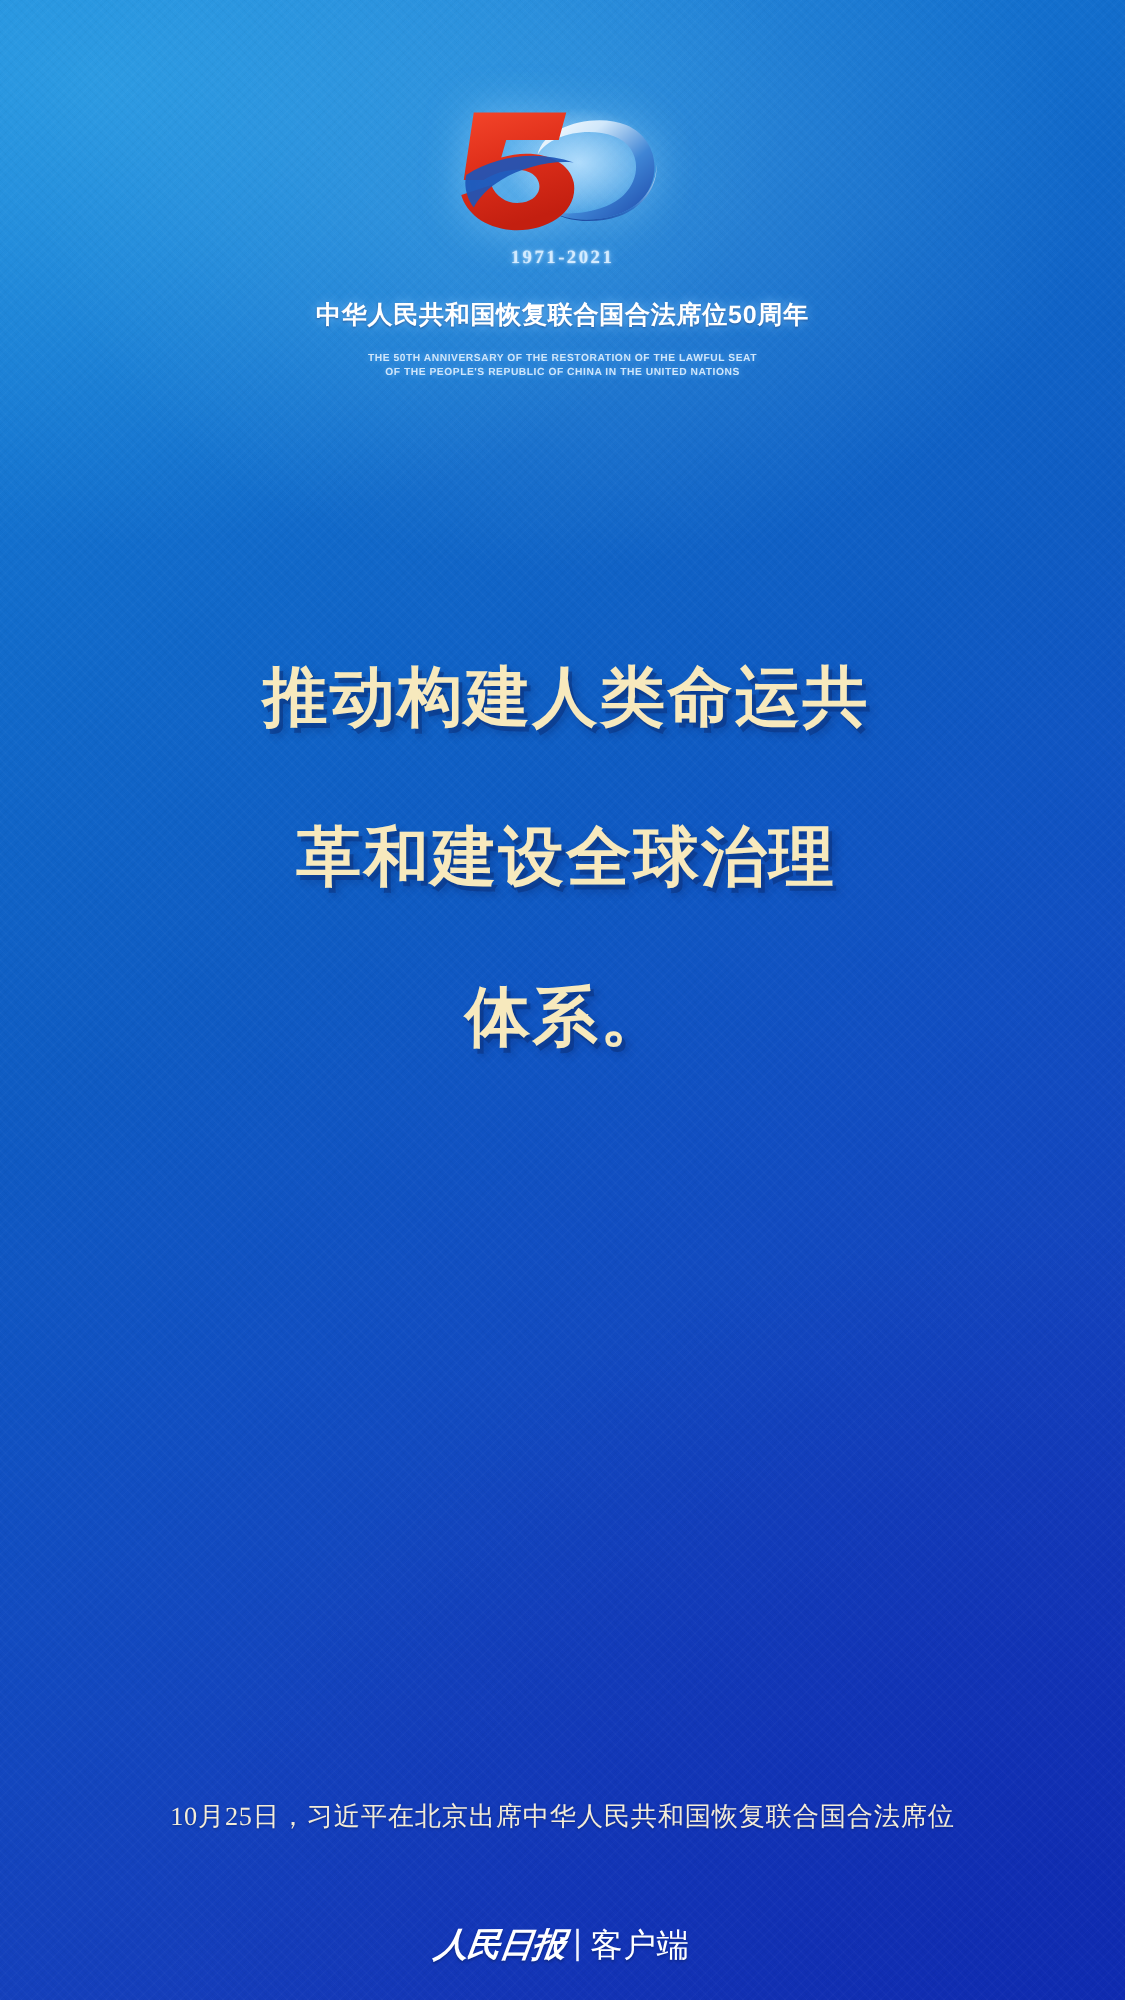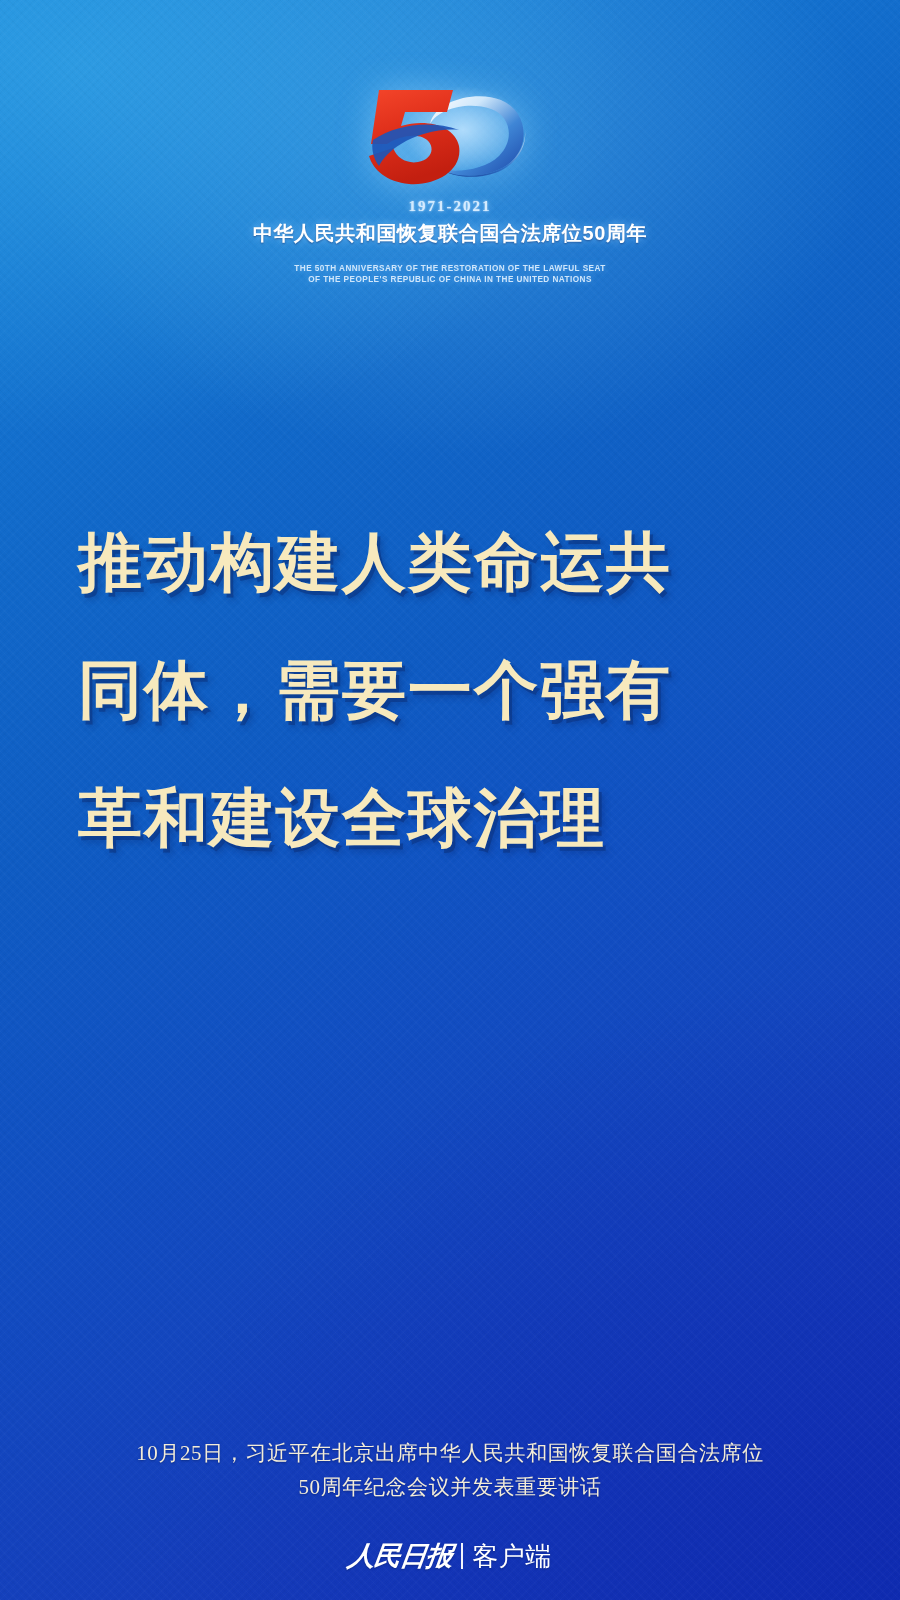--- a/index.html
+++ b/index.html
@@ -67,21 +67,21 @@
     margin-top:2px;
     font-family:"Liberation Serif", serif;
     font-weight:700;
     font-size:15px;
     letter-spacing:2.0px;
     color:#d6ecff;
     text-shadow:0 0 7px rgba(130,200,255,0.95), 0 0 2px rgba(255,255,255,0.9);
   }
 
   .emblem-cn {
-    margin-top:5px;
+    margin-top:23px;
     font-family:"Liberation Sans", sans-serif;
     font-weight:700;
     font-size:20px;
     letter-spacing:0.6px;
     color:#ffffff;
     text-shadow:0 0 9px rgba(120,195,255,0.95), 0 1px 2px rgba(4,30,90,0.65);
     white-space:nowrap;
   }
 
   .emblem-en {
@@ -96,29 +96,30 @@
   }
   .emblem-en.first { margin-top:16px; }
 
   
   #headline {
     position:absolute;
     left:78px; right:72px;
     top:498px;
   }
   .hl-line {
-    font-family:Liberation Sans, sans-serif;
-    font-weight:700;
-    font-size:64px;
+    font-family:Liberation Mono, monospace;
+    font-weight:700;
+    font-size:52px;
     line-height:128px;
     letter-spacing:2px;
     color:#f7e9bd;
     text-shadow: 3px 4px 0 rgba(10,45,120,0.50),
                  5px 6px 7px rgba(6,30,95,0.32);
     white-space:nowrap;
+    text-align:center;
   }
 
   
   #caption {
     position:absolute;
     left:0; right:0;
     top:1436px;
     text-align:center;
   }
   .cap-line {
@@ -219,27 +220,26 @@
     </div>
 
     <div class="emblem-years">1971-2021</div>
     <div class="emblem-cn">中华人民共和国恢复联合国合法席位50周年</div>
     <div class="emblem-en first">THE 50TH ANNIVERSARY OF THE RESTORATION OF THE LAWFUL SEAT</div>
     <div class="emblem-en">OF THE PEOPLE'S REPUBLIC OF CHINA IN THE UNITED NATIONS</div>
   </div>
 
   <div id="headline">
     <div class="hl-line">推动构建人类命运共</div>
-    <div class="hl-line">同体，需要一个强有</div>
     <div class="hl-line">革和建设全球治理</div>
+    <div class="hl-line">体系。</div>
   </div>
 
   <div id="caption">
     <div class="cap-line">10月25日，习近平在北京出席中华人民共和国恢复联合国合法席位</div>
-    <div class="cap-line">50周年纪念会议并发表重要讲话</div>
   </div>
 
   <div id="footer">
     <span class="brand-script">人民日报</span>
     <span class="brand-divider"></span>
     <span class="brand-app">客户端</span>
   </div>
 
 </div>
 

